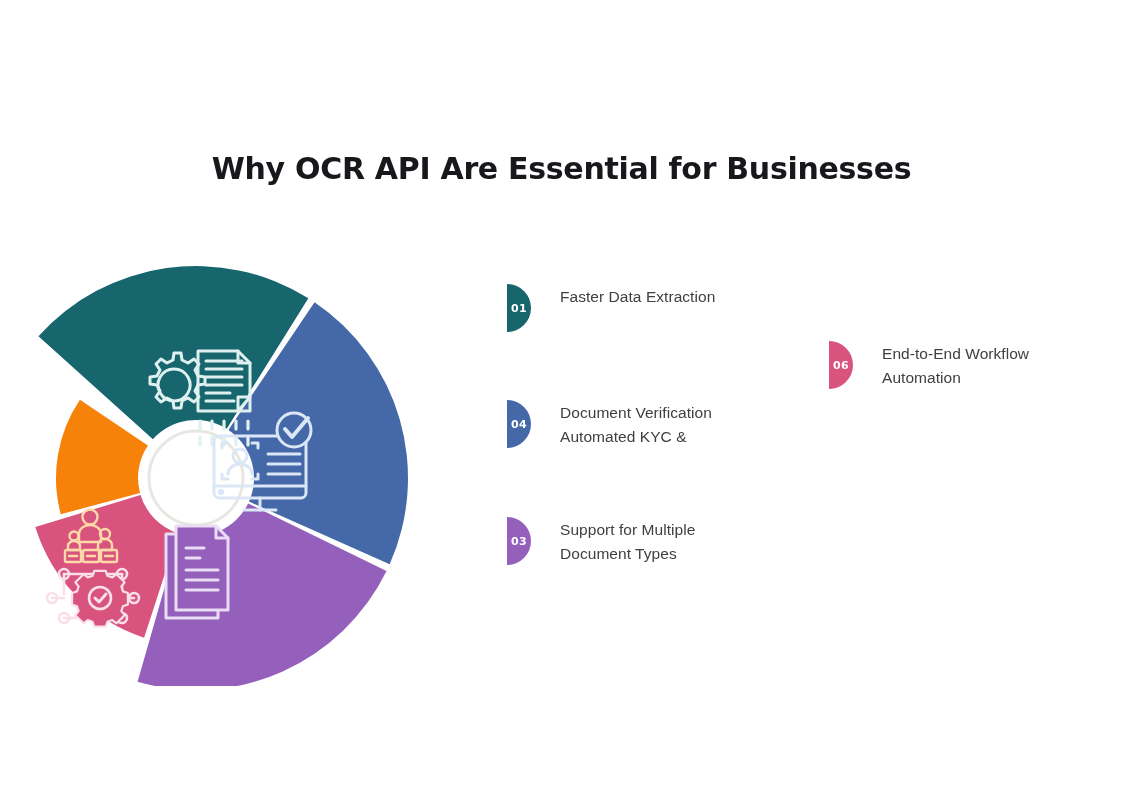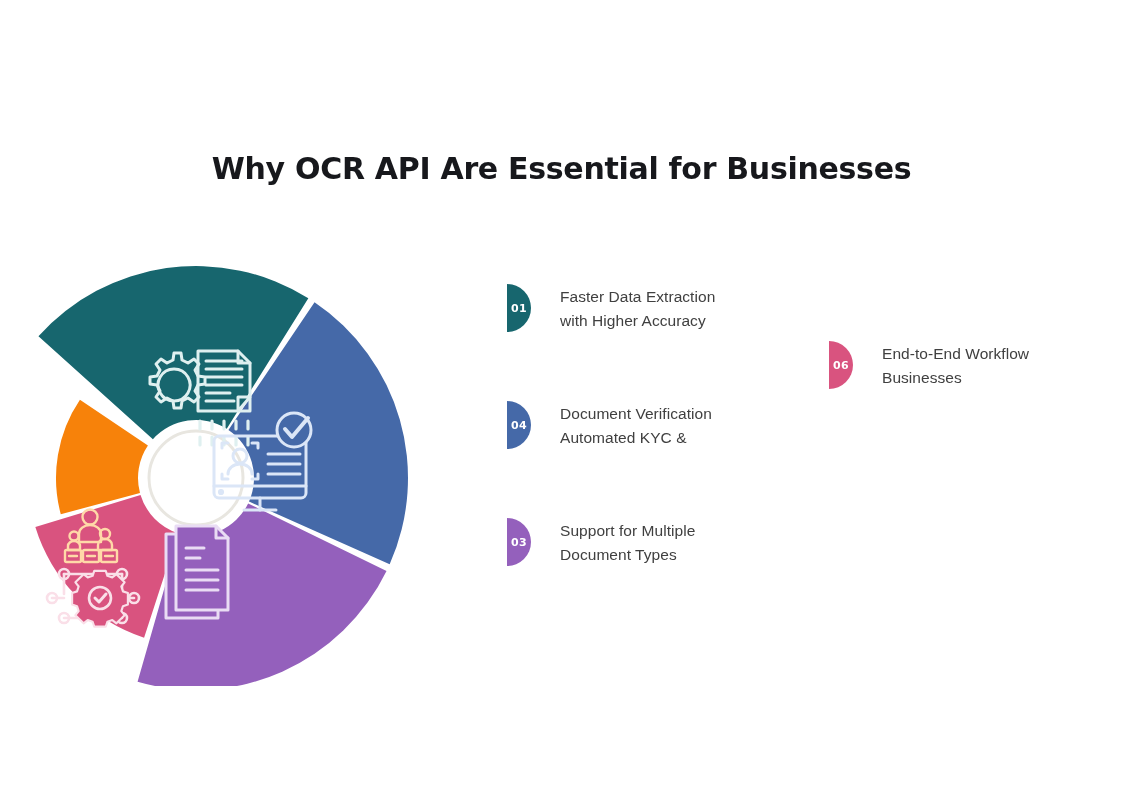--- a/index.html
+++ b/index.html
@@ -240,21 +240,20 @@
 
   <div class="legend-col col-a">
 
     <div class="legend-item">
       <div class="badge">
         <div class="badge-shape" style="background: rgb(23, 102, 110);"></div>
         <span class="badge-num">01</span>
       </div>
       <div class="legend-text">
         <span class="ln">Faster Data Extraction</span>
-        <span class="ln">with Higher Accuracy</span>
       </div>
     </div>
 
     <div class="legend-item">
       <div class="badge">
         <div class="badge-shape" style="background: rgb(69, 105, 168);"></div>
         <span class="badge-num">04</span>
       </div>
       <div class="legend-text">
         <span class="ln">Document Verification</span>
@@ -277,20 +276,20 @@
 
   <div class="legend-col col-b">
 
     <div class="legend-item">
       <div class="badge">
         <div class="badge-shape" style="background: rgb(217, 83, 127);"></div>
         <span class="badge-num">06</span>
       </div>
       <div class="legend-text">
         <span class="ln">End-to-End Workflow</span>
-        <span class="ln">Businesses</span>
+        <span class="ln">Automation</span>
       </div>
     </div>
 
 
   </div>
 
 </div>
 
 </body></html>

